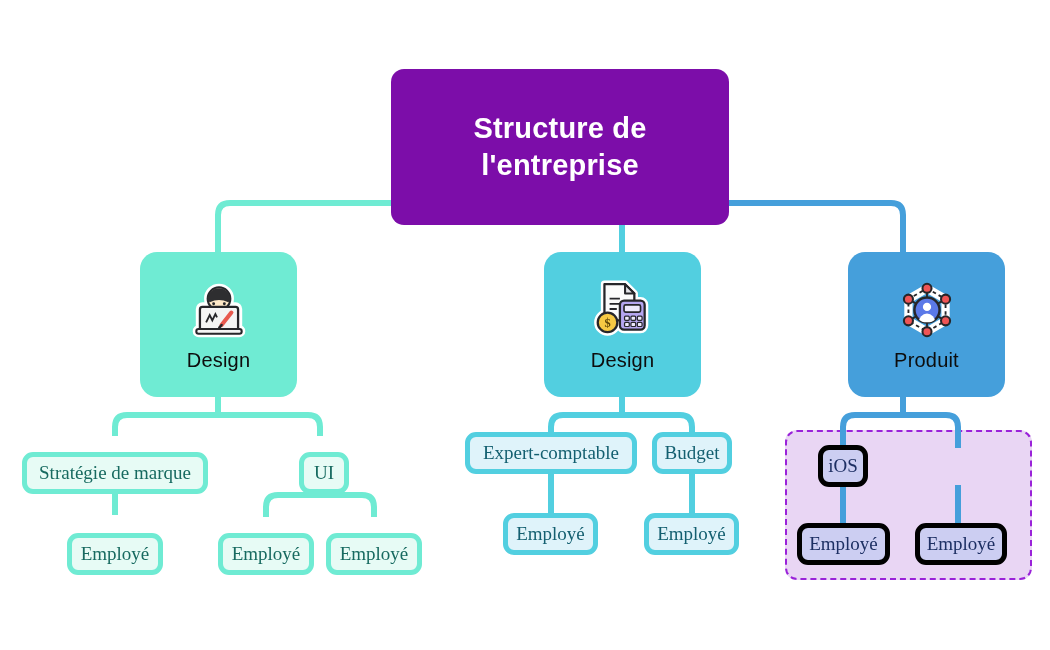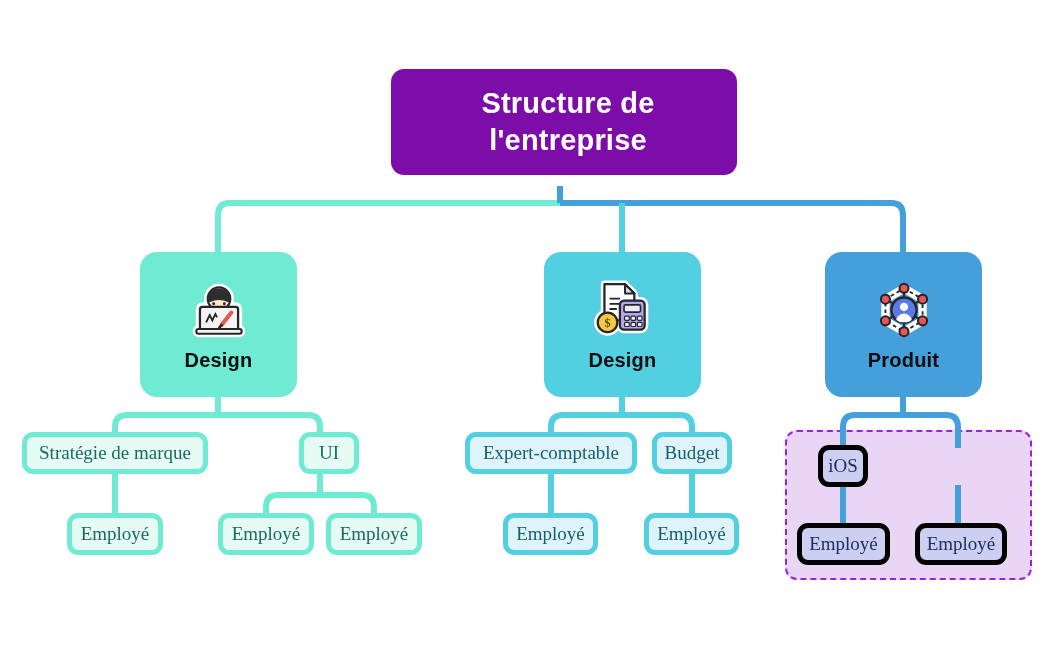--- a/index.html
+++ b/index.html
@@ -1,32 +1,32 @@
 <!DOCTYPE html>
 <html><head>
 <meta charset="utf-8">
 <style>
   html,body{margin:0;padding:0;background:#ffffff;}
   .canvas{position:relative;width:1050px;height:650px;background:#ffffff;overflow:hidden;
           font-family:"Liberation Sans",sans-serif;}
   svg.wires{position:absolute;left:0;top:0;z-index:2;}
-  .title-box{position:absolute;left:391px;top:69px;width:338px;height:106px;background:#7C0DA9;
-             border-radius:13px;display:flex;align-items:center;justify-content:center;z-index:3;padding-left:8px;}
+  .title-box{position:absolute;left:391px;top:69px;width:338px;height:156px;background:#7C0DA9;
+             border-radius:13px;display:flex;align-items:center;justify-content:center;z-index:3;}
   .title-text{color:#ffffff;font-weight:700;font-size:29px;line-height:1.28;text-align:center;
               width:250px;letter-spacing:.2px;}
   .branch{position:absolute;width:157px;height:145px;border-radius:17px;display:flex;
           flex-direction:column;align-items:center;justify-content:center;gap:6px;z-index:3;}
   .branch-design{left:140px;top:252px;background:#6FEBD3;}
   .branch-finance{left:544px;top:252px;background:#52CFE0;}
-  .branch-produit{left:825px;top:252px;background:#459FDB;}
-  .branch-label{font-weight:700;font-size:20px;color:#0d0d0d;letter-spacing:.2px;}
+  .branch-produit{left:848px;top:252px;background:#459FDB;}
+  .branch-label{font-weight:400;font-size:20px;color:#0d0d0d;letter-spacing:.2px;}
   .node{position:absolute;display:flex;align-items:center;justify-content:center;z-index:3;
         border-radius:11px;font-family:"Liberation Serif","DejaVu Serif",serif;font-size:19px;
         box-sizing:border-box;white-space:nowrap;}
-  .teal-node{background:#E7FBF5;border:5px solid #6FEBD3;color:#176A60;}
+  .teal-node{background:#E7FBF5;border:5px solid #6FEBD3;color:#176A60;margin-top:20px;}
   .cyan-node{background:#DFF3FA;border:5px solid #52CFE0;color:#135F70;}
   .blue-node{background:#CCCEF2;border:5px solid #000000;color:#1D2F63;}
   .group-box{position:absolute;left:785px;top:430px;width:247px;height:150px;background:#E9D6F4;
              border:2.5px dashed #9A22D9;border-radius:12px;box-sizing:border-box;z-index:1;}
   .r1{top:432px;height:42px;}
   .r2{top:513px;height:42px;}
 </style>
 </head>
 <body>
 
@@ -141,21 +141,21 @@
       <circle cx="32" cy="32" r="12.2" fill="#5B79E8" stroke="#26262A" stroke-width="2.4"></circle>
       <g clip-path="url(#pclip)">
         <circle cx="32" cy="29" r="4" fill="#ffffff"></circle>
         <path d="M24,44 a8,8.5 0 0 1 16,0 z" fill="#ffffff"></path>
       </g>
     </svg>
     <div class="branch-label">Produit</div>
   </div>
 
   <div class="node teal-node r1" style="left:22px;width:186px;">Stratégie de marque</div>
-  <div class="node teal-node r1" style="left:299px;width:60px;">UI</div>
+  <div class="node teal-node r1" style="left:299px;width:50px;">UI</div>
   <div class="node teal-node r2" style="left:67px;width:96px;">Employé</div>
   <div class="node teal-node r2" style="left:218px;width:96px;">Employé</div>
   <div class="node teal-node r2" style="left:326px;width:96px;">Employé</div>
 
   <div class="node cyan-node r1" style="left:465px;width:172px;">Expert-comptable</div>
   <div class="node cyan-node r1" style="left:652px;width:80px;">Budget</div>
   <div class="node cyan-node r2" style="left:503px;width:95px;">Employé</div>
   <div class="node cyan-node r2" style="left:644px;width:95px;">Employé</div>
 
   <div class="node blue-node" style="left:818px;top:445px;width:50px;height:42px;">iOS</div>

